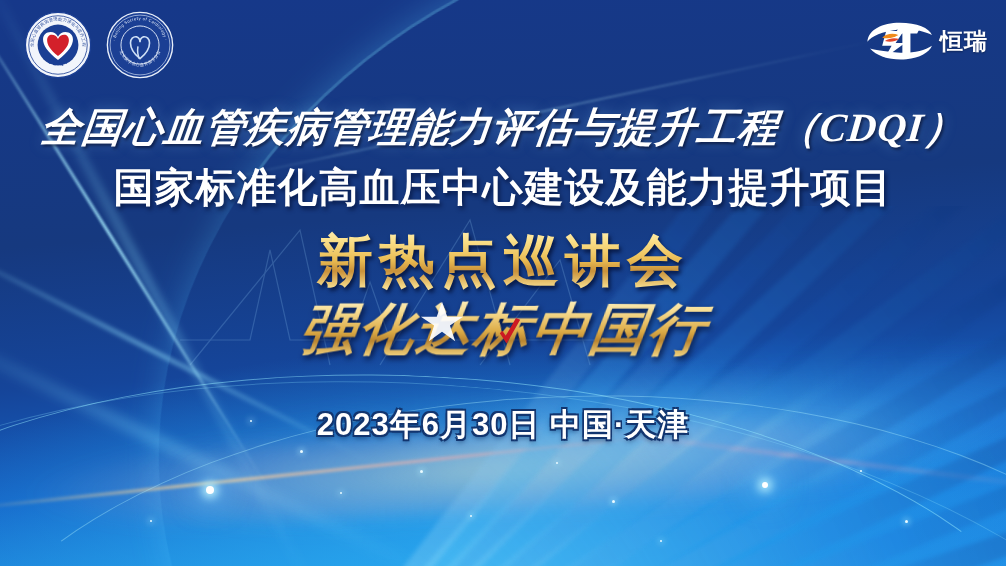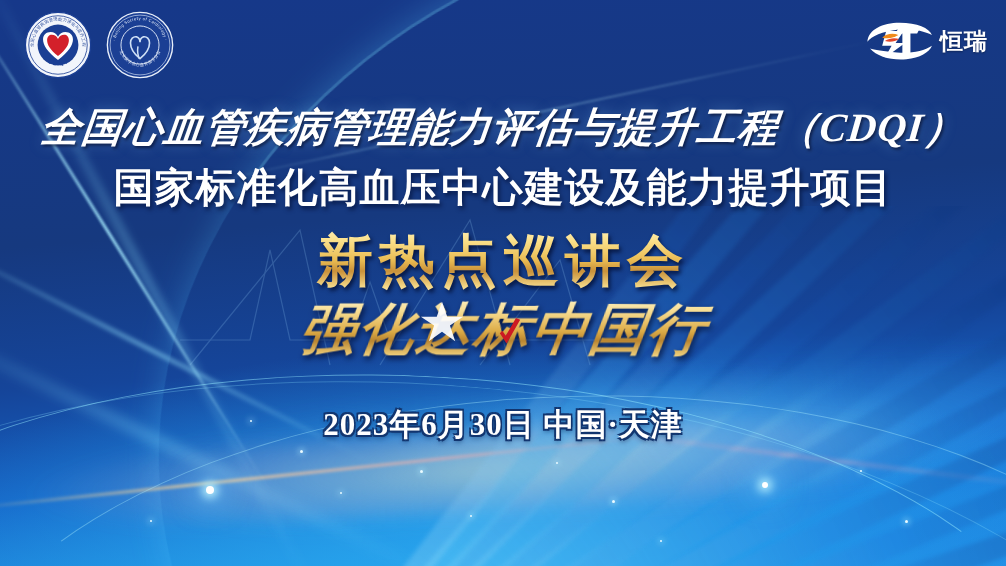--- a/index.html
+++ b/index.html
@@ -165,21 +165,21 @@
   .redcheck{
     position:absolute;left:497px;top:318px;width:26px;height:34px;
     pointer-events:none;
   }
   .star{
     position:absolute;left:420px;top:300px;width:44px;height:44px;
     pointer-events:none;
   }
   .dateline{
     position:absolute;top:404px;width:100%;
-    font-family:Liberation Serif, serif;
+    font-family:Liberation Sans, sans-serif;
     font-weight:bold;font-size:31px;letter-spacing:1px;color:#ffffff;
     text-shadow:
       -1.6px -1.6px 0 #12356f, 1.6px -1.6px 0 #12356f,
       -1.6px  1.6px 0 #12356f, 1.6px  1.6px 0 #12356f,
        0 3px 5px rgba(0,20,60,.55);
     white-space:nowrap;
   }
 </style>
 </head>
 <body>

